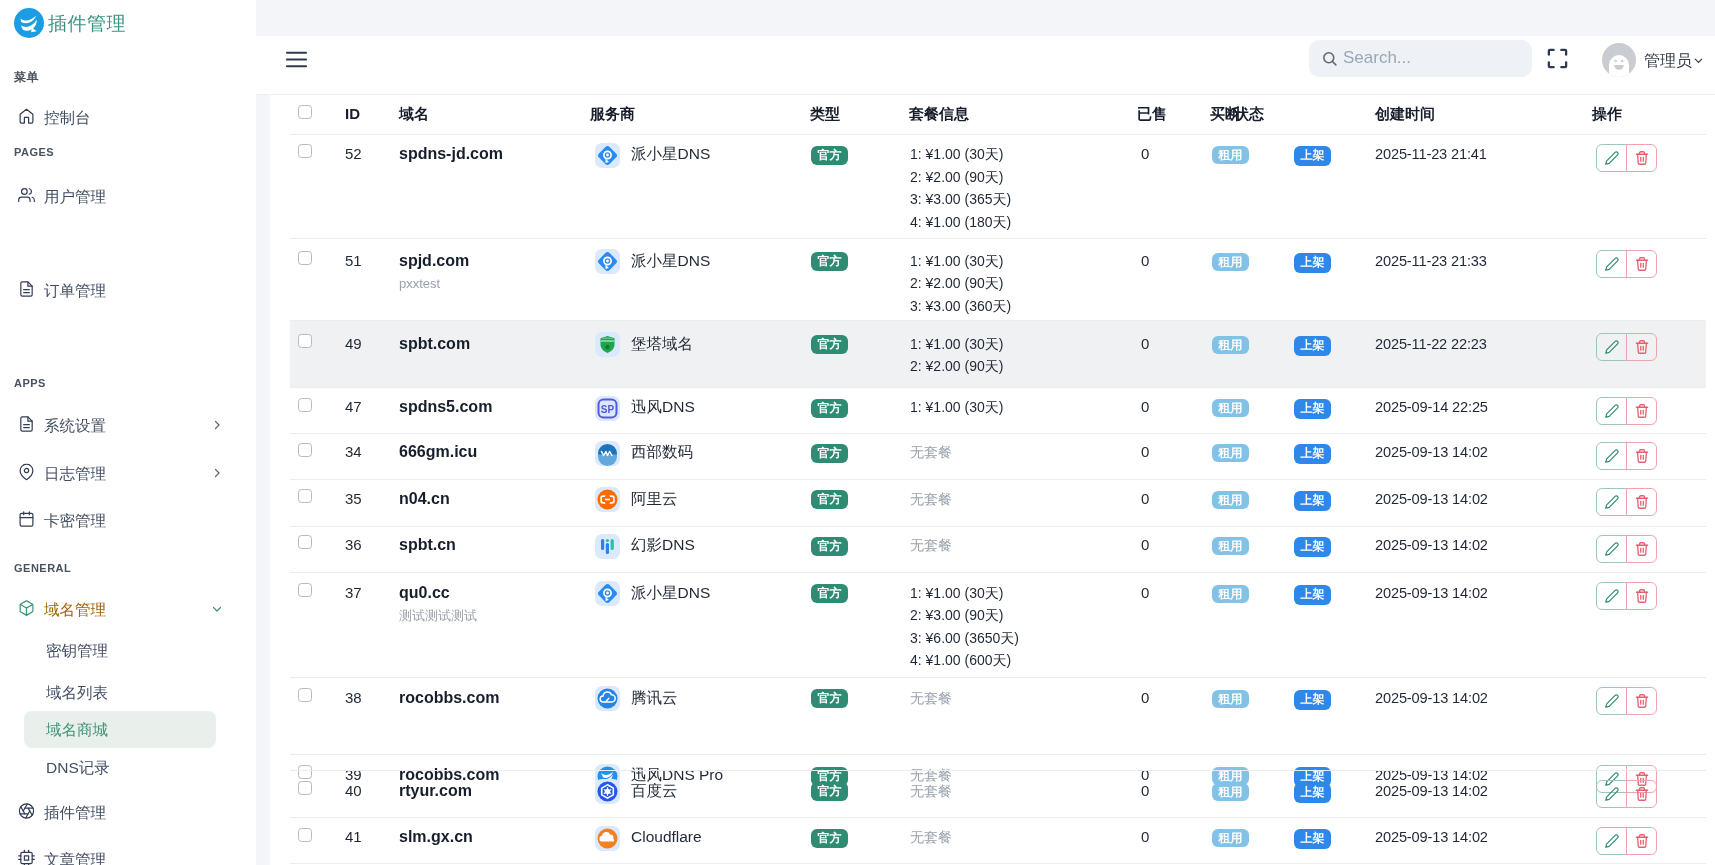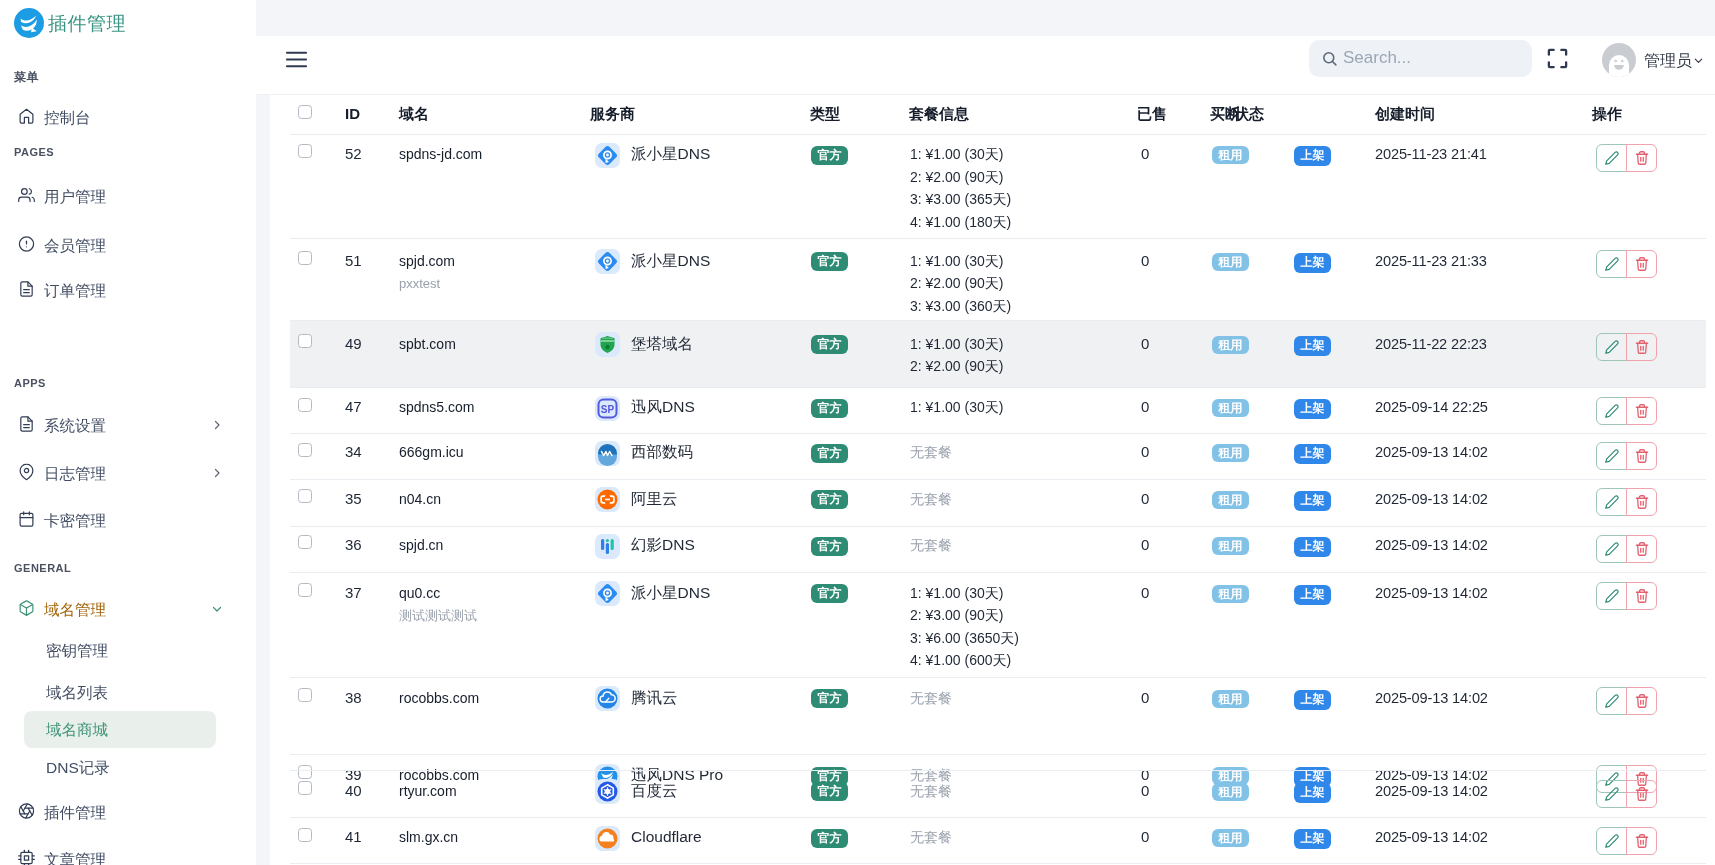--- a/index.html
+++ b/index.html
@@ -10,21 +10,21 @@
 .mitem{position:absolute;left:0;width:256px;height:24px;}
 .mitem .ic{position:absolute;left:18px;top:50%;transform:translateY(-50%);}
 .mitem .lb{position:absolute;left:44px;top:50%;transform:translateY(-50%);font-size:15.5px;color:#414d63;white-space:nowrap;}
 .mitem .chev{position:absolute;right:33px;top:50%;transform:translateY(-50%);}
 .glabel{position:absolute;left:14px;font-size:11px;font-weight:bold;color:#4a5261;letter-spacing:.5px;white-space:nowrap;}
 .sub{position:absolute;left:46px;font-size:15.5px;color:#414d63;transform:translateY(-50%);white-space:nowrap;}
 .hcell{position:absolute;top:104.5px;font-size:15px;font-weight:bold;color:#161d2b;white-space:nowrap;}
 .row{position:absolute;left:290px;width:1416px;border-top:1px solid #e9ecf0;}
 .cb{position:absolute;left:8px;width:14px;height:14px;border:1.5px solid #b3bac2;border-radius:3.5px;background:#fff;}
 .cell{position:absolute;top:10px;line-height:22.5px;font-size:15px;color:#1f2735;white-space:nowrap;}
-.dom{font-weight:normal;font-size:14px;color:#161d2b;}
+.dom{font-weight:bold;font-size:16px;color:#161d2b;}
 .sub2{font-size:13px;color:#9aa2ad;font-weight:normal;}
 .pkg{font-size:14px;}
 .mute{color:#9aa2ad;}
 .pic{position:absolute;left:305px;top:8px;width:25px;height:25px;border-radius:7px;background:#dbe9fc;overflow:hidden;}
 .pname{position:absolute;left:341px;top:10px;line-height:22.5px;font-size:15.5px;color:#1f2735;white-space:nowrap;}
 .badge{position:absolute;height:19px;line-height:19px;border-radius:6px;color:#fff;font-size:12px;font-weight:bold;text-align:center;}
 .bgf{left:521px;top:11px;width:37px;background:#2e8b74;}
 .bzy{left:922px;top:12px;width:37px;height:18px;line-height:18px;background:#82c2e7;}
 .bsj{left:1004px;top:12px;width:37px;height:20px;line-height:18px;background:#2f87ea;}
 .sold{position:absolute;left:851px;top:10px;line-height:22.5px;font-size:15px;color:#1f2735;}
@@ -52,28 +52,20 @@
     </div>
 <div class="glabel" style="top:146px;">PAGES</div>
 <div class="mitem" style="top:184.5px;">
       <span class="ic"><svg width="17" height="17" viewBox="0 0 24 24" fill="none" stroke="#313c54" stroke-width="1.7" stroke-linecap="round" stroke-linejoin="round">
           <path d="M17 21v-2a4 4 0 0 0-4-4H5a4 4 0 0 0-4 4v2"></path>
           <circle cx="9" cy="7" r="4"></circle>
           <path d="M23 21v-2a4 4 0 0 0-3-3.87"></path>
           <path d="M16 3.13a4 4 0 0 1 0 7.75"></path>
         </svg></span>
       <span class="lb" style="">用户管理</span>
-    </div>
-<div class="mitem" style="top:233.5px;">
-      <span class="ic"><svg width="17" height="17" viewBox="0 0 24 24" fill="none" stroke="#313c54" stroke-width="1.7" stroke-linecap="round" stroke-linejoin="round">
-          <circle cx="12" cy="12" r="10"></circle>
-          <line x1="12" y1="8" x2="12" y2="12"></line>
-          <line x1="12" y1="16" x2="12.01" y2="16"></line>
-        </svg></span>
-      <span class="lb" style="">会员管理</span>
     </div>
 <div class="mitem" style="top:279.0px;">
       <span class="ic"><svg width="17" height="17" viewBox="0 0 24 24" fill="none" stroke="#313c54" stroke-width="1.7" stroke-linecap="round" stroke-linejoin="round">
           <path d="M14 2H6a2 2 0 0 0-2 2v16a2 2 0 0 0 2 2h12a2 2 0 0 0 2-2V8z"></path>
           <polyline points="14 2 14 8 20 8"></polyline>
           <line x1="16" y1="13" x2="8" y2="13"></line>
           <line x1="16" y1="17" x2="8" y2="17"></line>
         </svg></span>
       <span class="lb" style="">订单管理</span>
     </div>
@@ -398,21 +390,21 @@
           <path d="M19 6l-1 14a2 2 0 0 1-2 2H8a2 2 0 0 1-2-2L5 6m3 0V4a2 2 0 0 1 2-2h4a2 2 0 0 1 2 2v2"></path>
           <line x1="10" y1="11" x2="10" y2="17"></line>
           <line x1="14" y1="11" x2="14" y2="17"></line>
         </svg>
       </div>
     </div>
 </div>
 <div class="row" style="top:525.8px;height:46.4px;">
 <div class="cb" style="top:8.7px"></div>
 <div class="cell" style="left:55px;top:7.40px">36</div>
-<div class="cell" style="left:109px;top:7.40px"><span class="dom">spjd.cn</span></div>
+<div class="cell" style="left:109px;top:7.40px"><span class="dom">spbt.cn</span></div>
 <div class="pic" style="top:6.9px"><svg width="25" height="25" viewBox="0 0 25 25">
         <rect x="6" y="5" width="3.2" height="11" rx="1.6" fill="#2f7fe8"></rect>
         <rect x="10.8" y="9" width="3.2" height="11" rx="1.6" fill="#2f7fe8"></rect>
         <rect x="15.6" y="5" width="3.2" height="11" rx="1.6" fill="#22c4a6"></rect>
         <rect x="10.8" y="5" width="3.2" height="3.2" rx="1.6" fill="#22c4a6"></rect>
       </svg></div>
 <div class="pname" style="top:7.40px">幻影DNS</div>
 <div class="badge bgf" style="top:9.9px">官方</div>
 <div class="cell pkg mute" style="left:620px;top:7.40px">无套餐</div>
 <div class="sold" style="top:7.40px">0</div>

